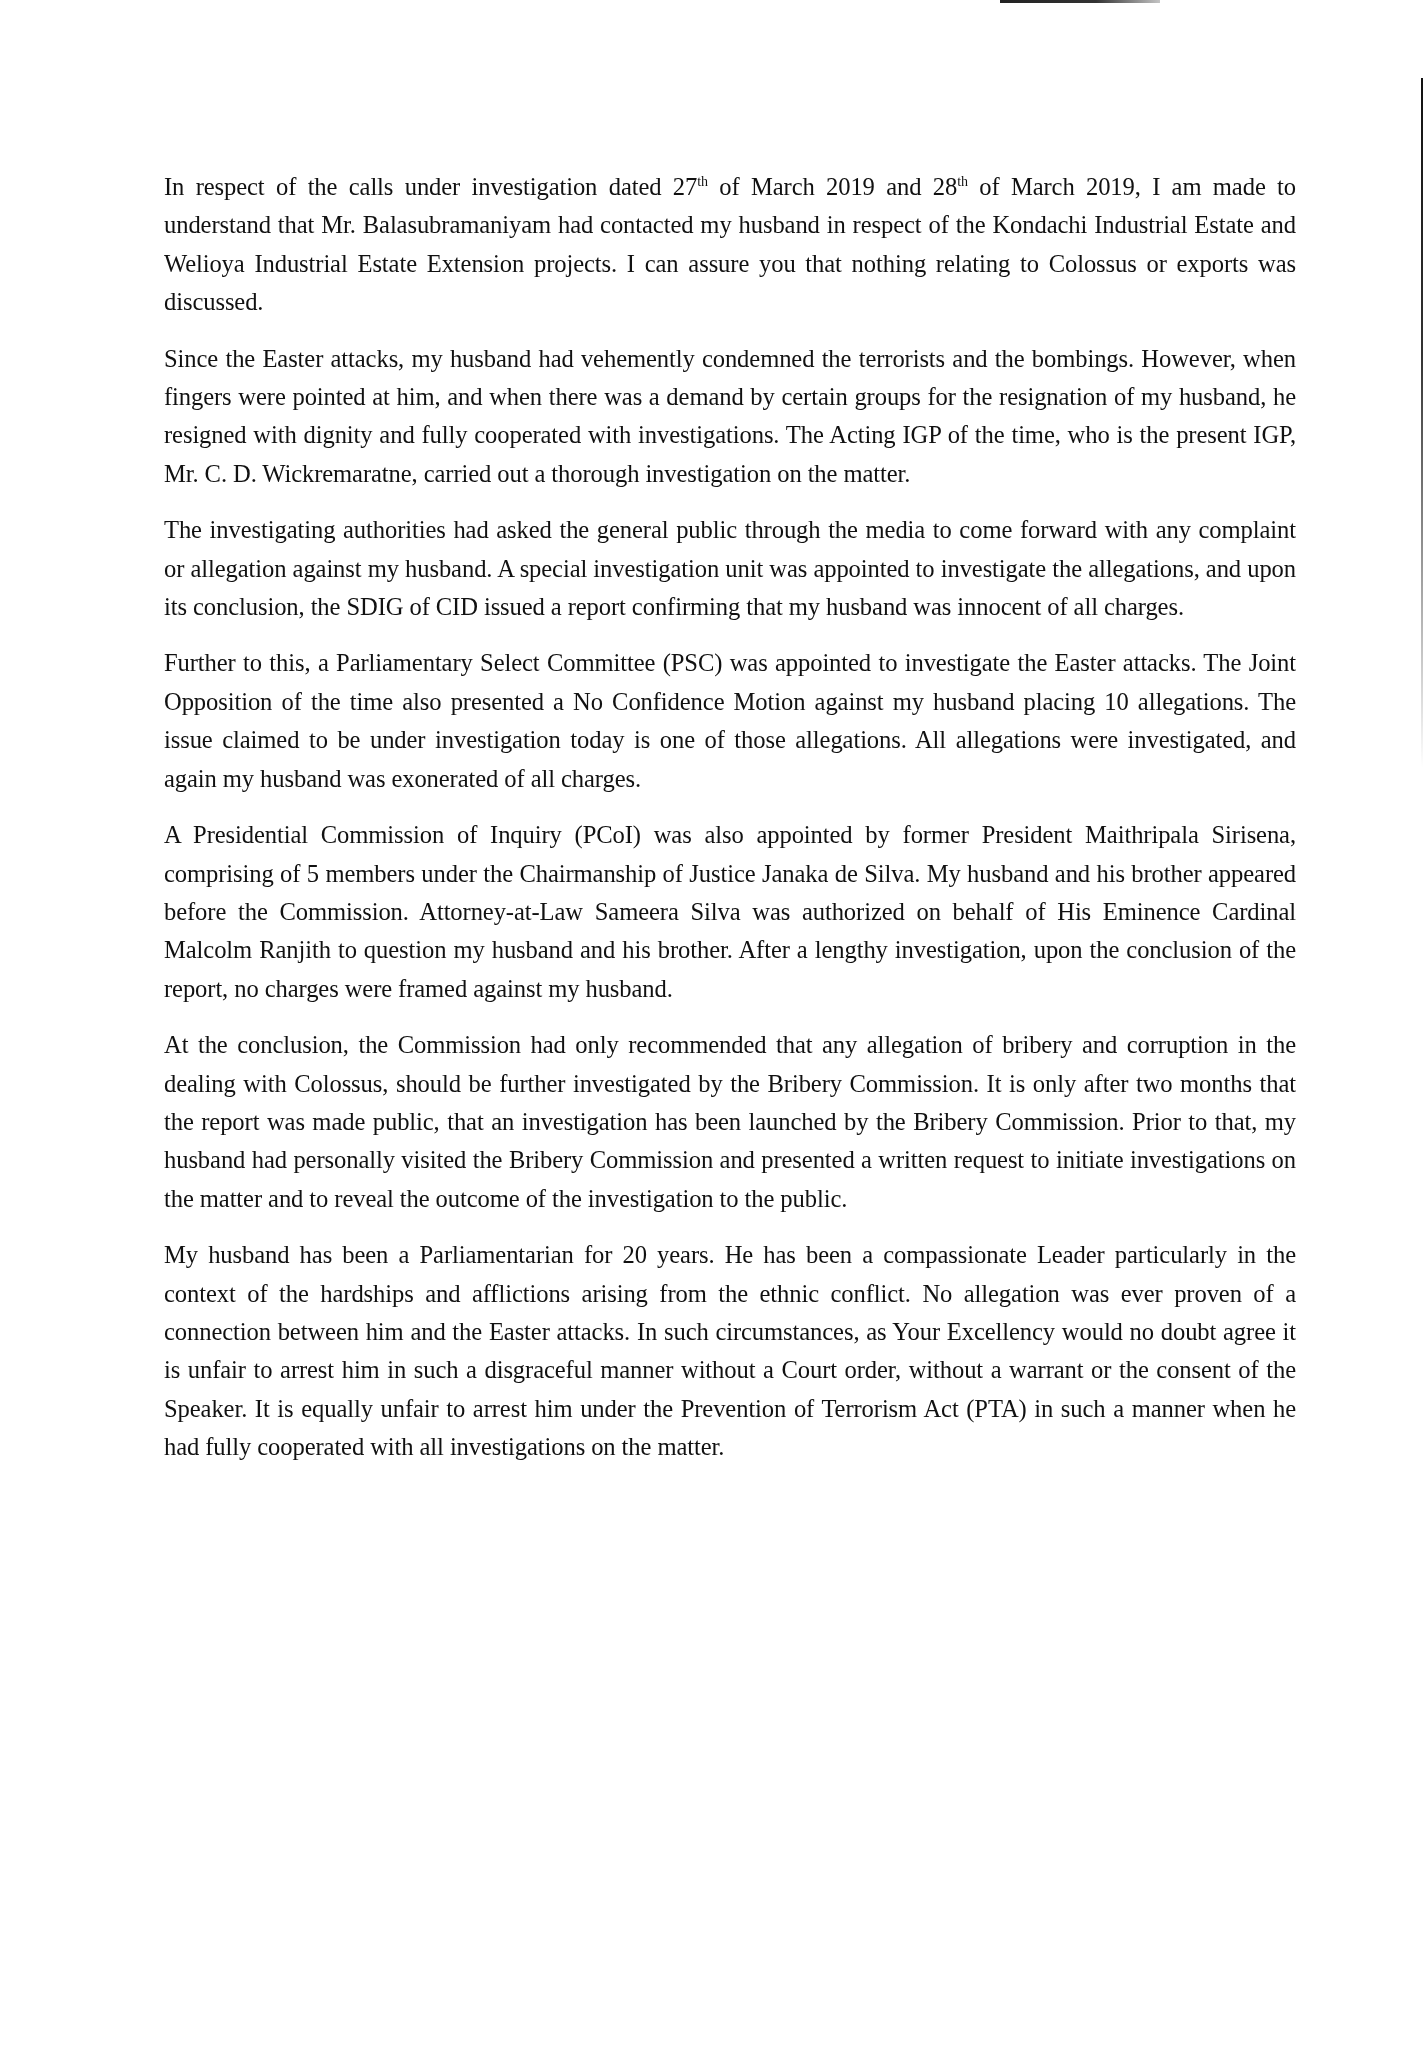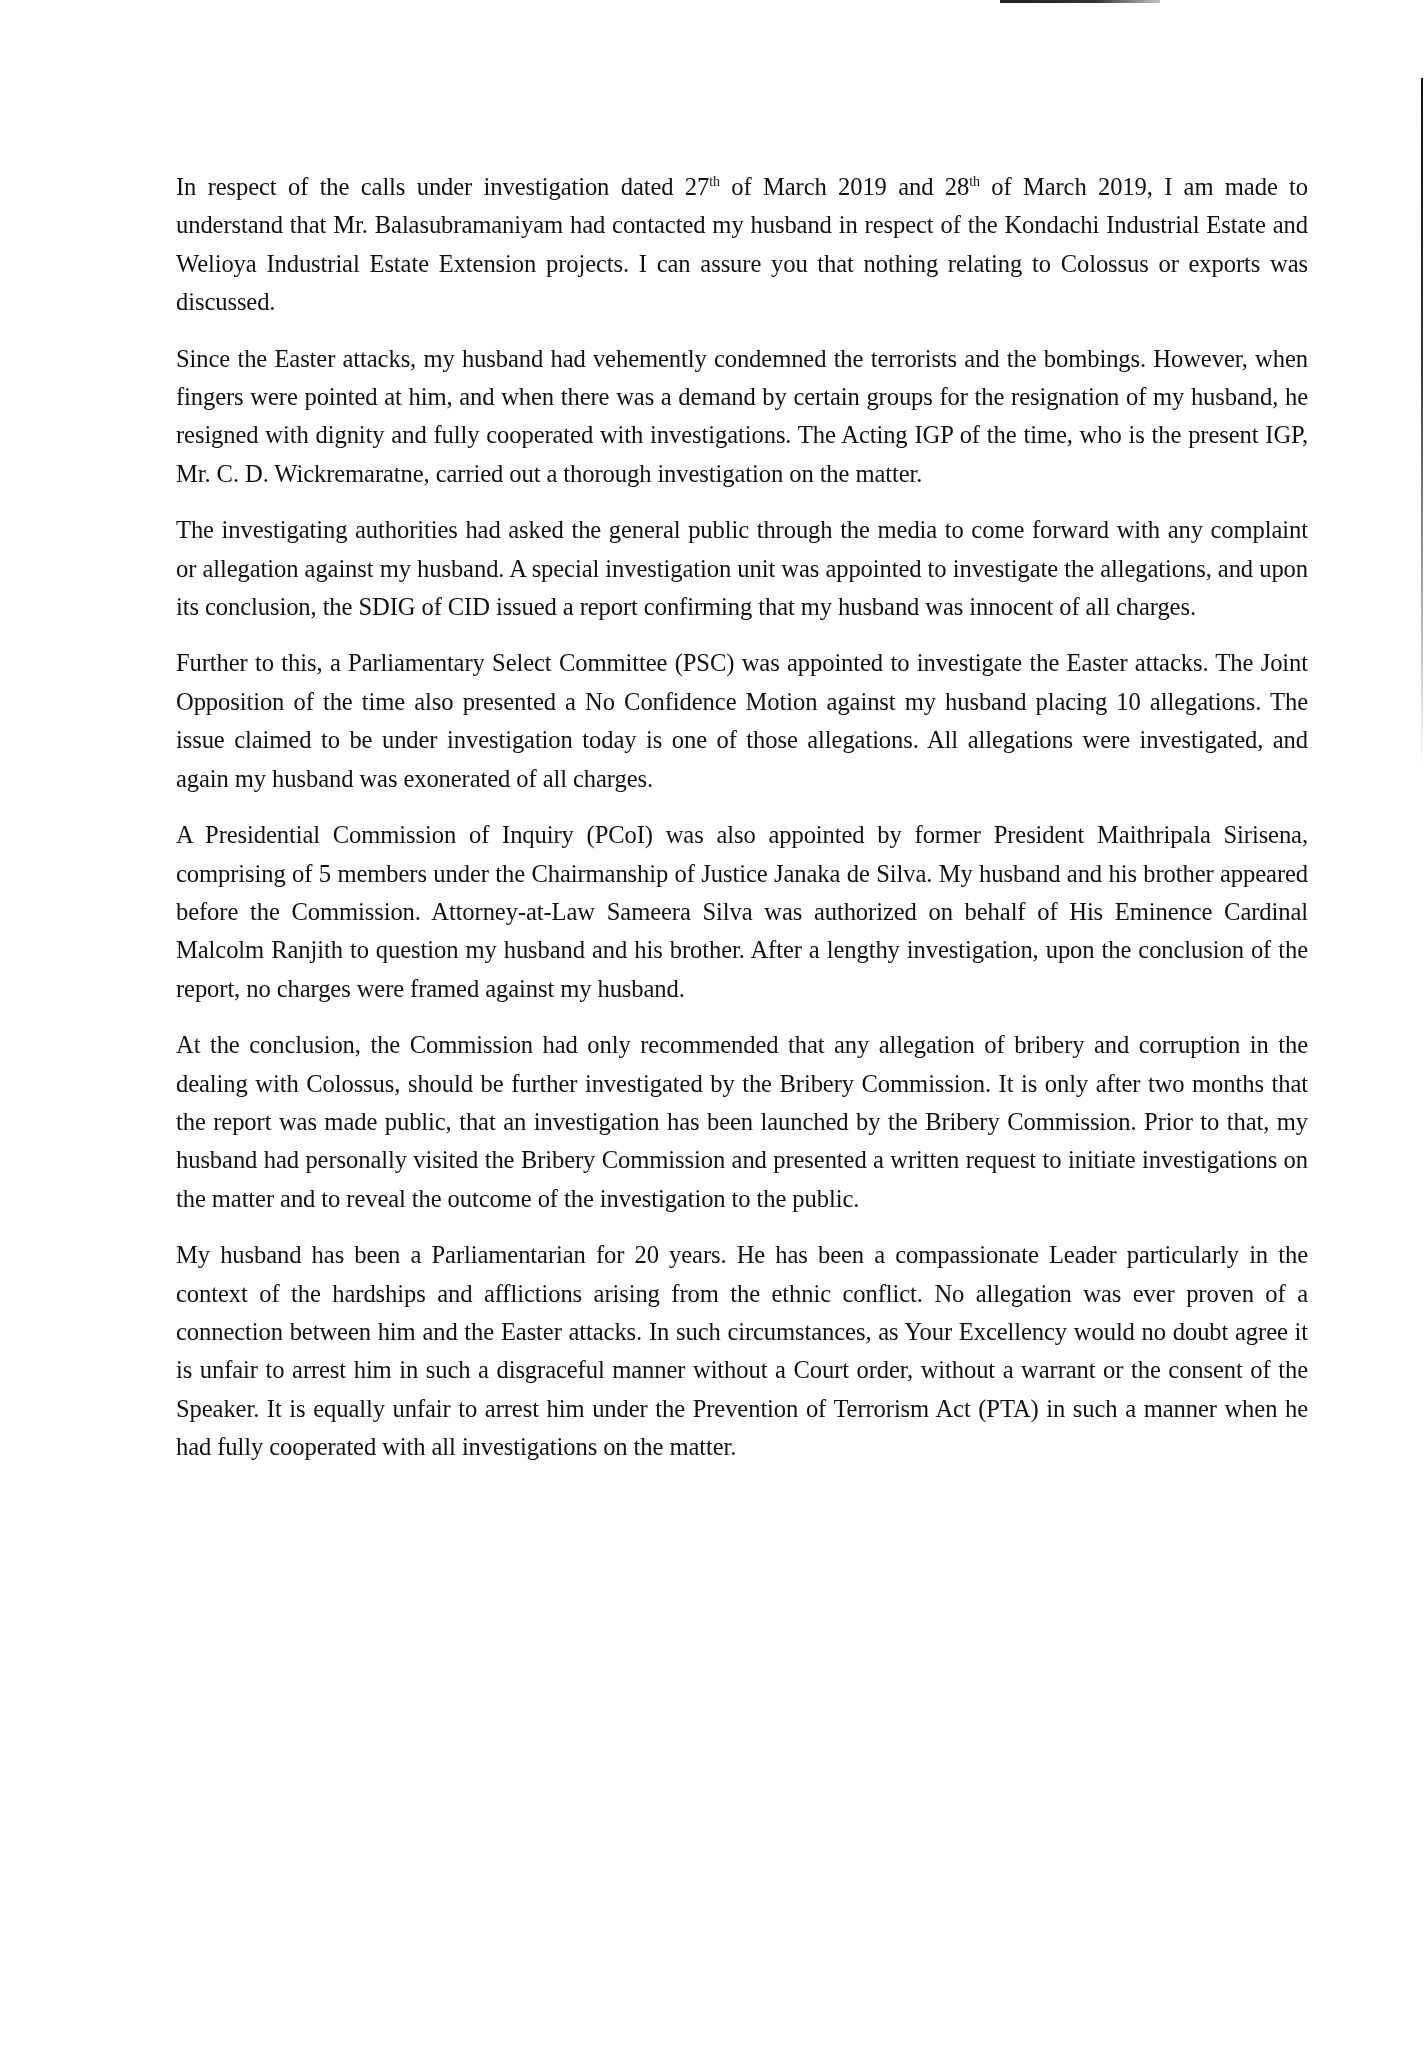--- a/index.html
+++ b/index.html
@@ -26,21 +26,21 @@
   .scan-line-right {
     position: absolute;
     left: 1421px;
     top: 78px;
     width: 2px;
     height: 690px;
     background: linear-gradient(to bottom, #111 0%, #333 40%, rgba(80,80,80,0.4) 80%, rgba(120,120,120,0) 100%);
   }
   .page-body {
     position: absolute;
-    left: 176px;
+    left: 164px;
     top: 168px;
     width: 1132px;
   }
   .para {
     margin: 0 0 18px 0;
     font-size: 24.6px;
     line-height: 38.4px;
     text-align: justify;
     letter-spacing: -0.1px;
   }

